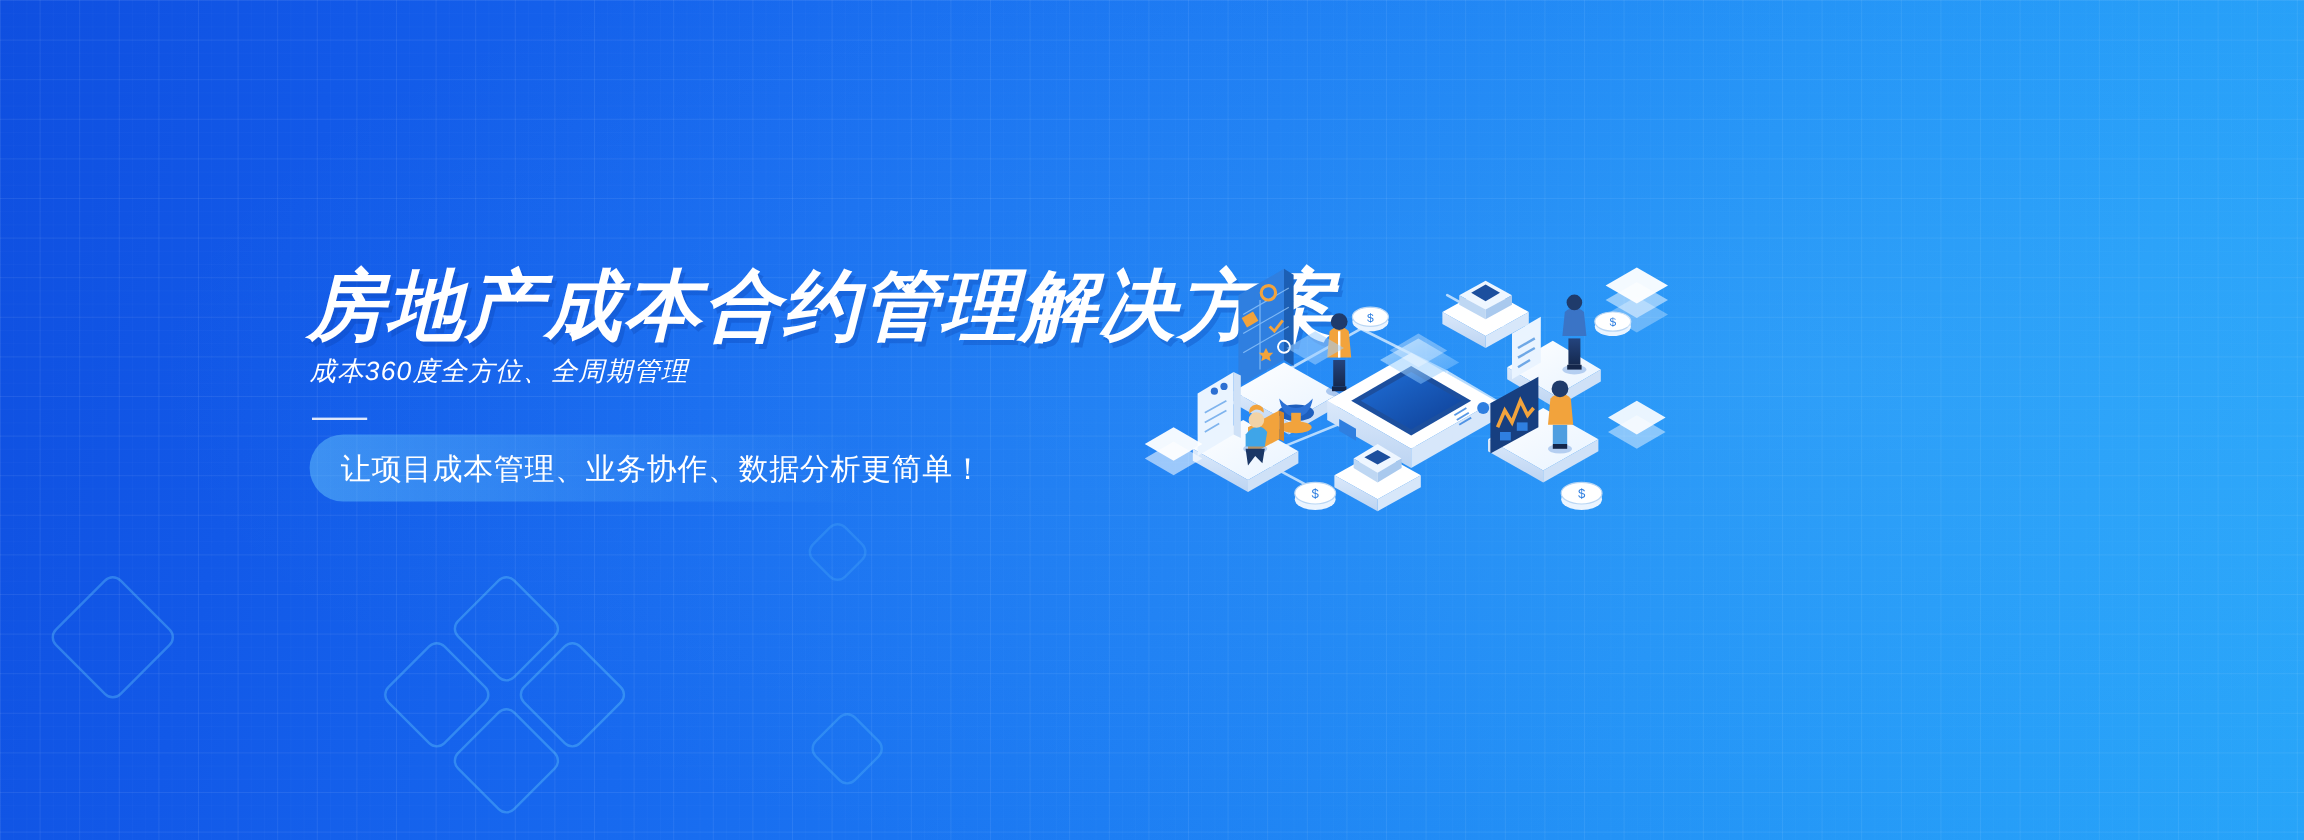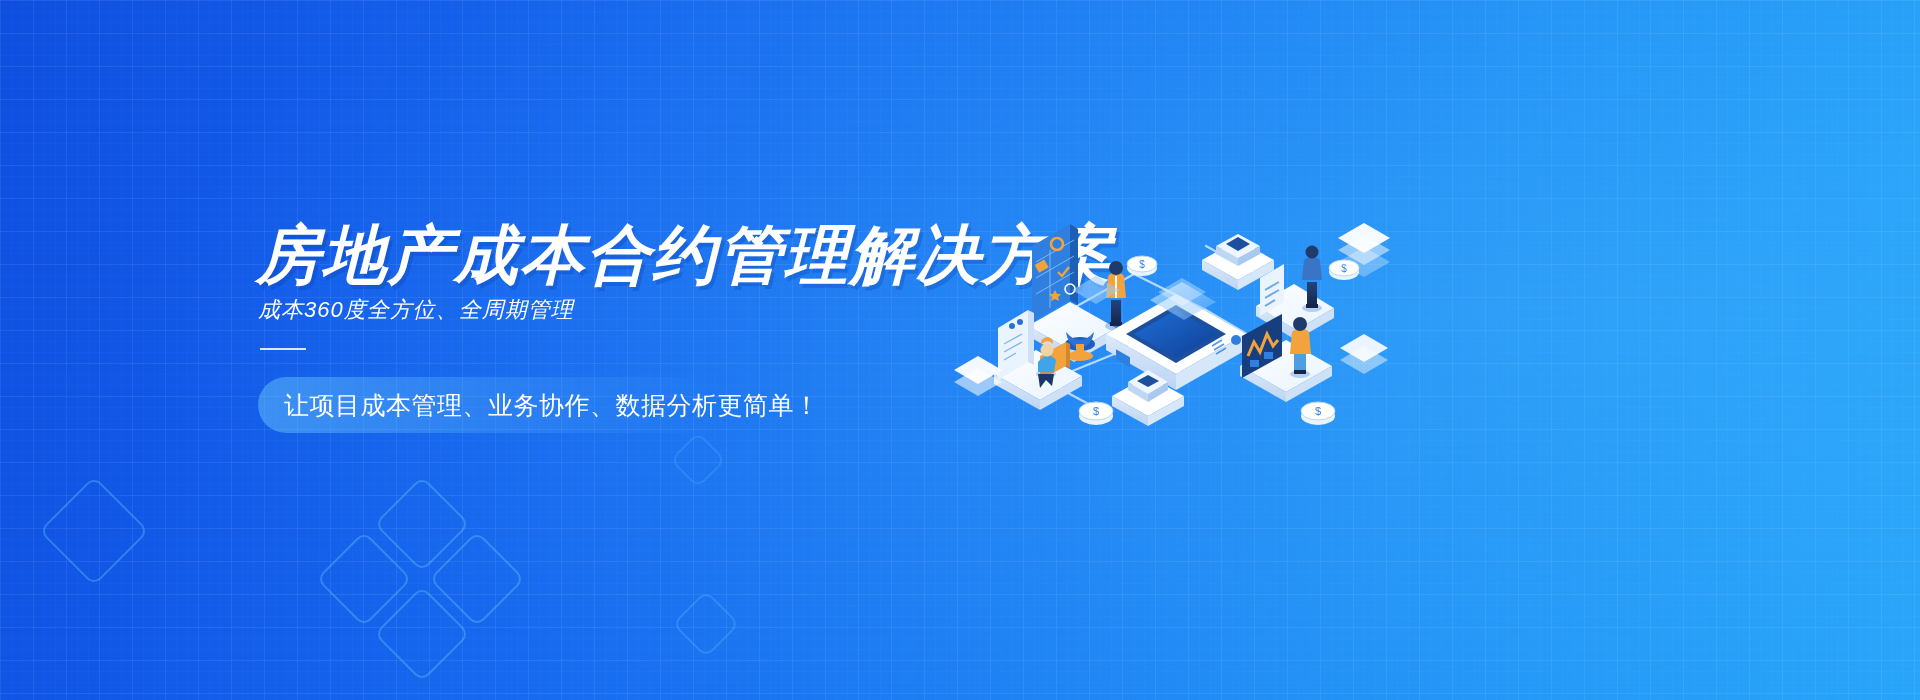--- a/index.html
+++ b/index.html
@@ -76,21 +76,21 @@
     letter-spacing:1px;
     white-space:nowrap;
     font-style:italic;
   }
   .divider{
     position:absolute;top:348px;left:4px;
     width:46px;height:2px;
     background:rgba(255,255,255,.85);
   }
   .tagline-wrap{
-    position:absolute;top:377px;left:2px;
+    position:absolute;top:362px;left:2px;
     height:56px;
     min-width:528px;
     display:flex;align-items:center;
     padding:0 28px 0 26px;
     border-radius:28px;
     background:linear-gradient(90deg, rgba(118,216,255,.42) 0%, rgba(110,205,255,.20) 42%, rgba(100,195,255,0) 78%);
   }
   .tagline{
     font-size:25px;
     color:#ffffff;

